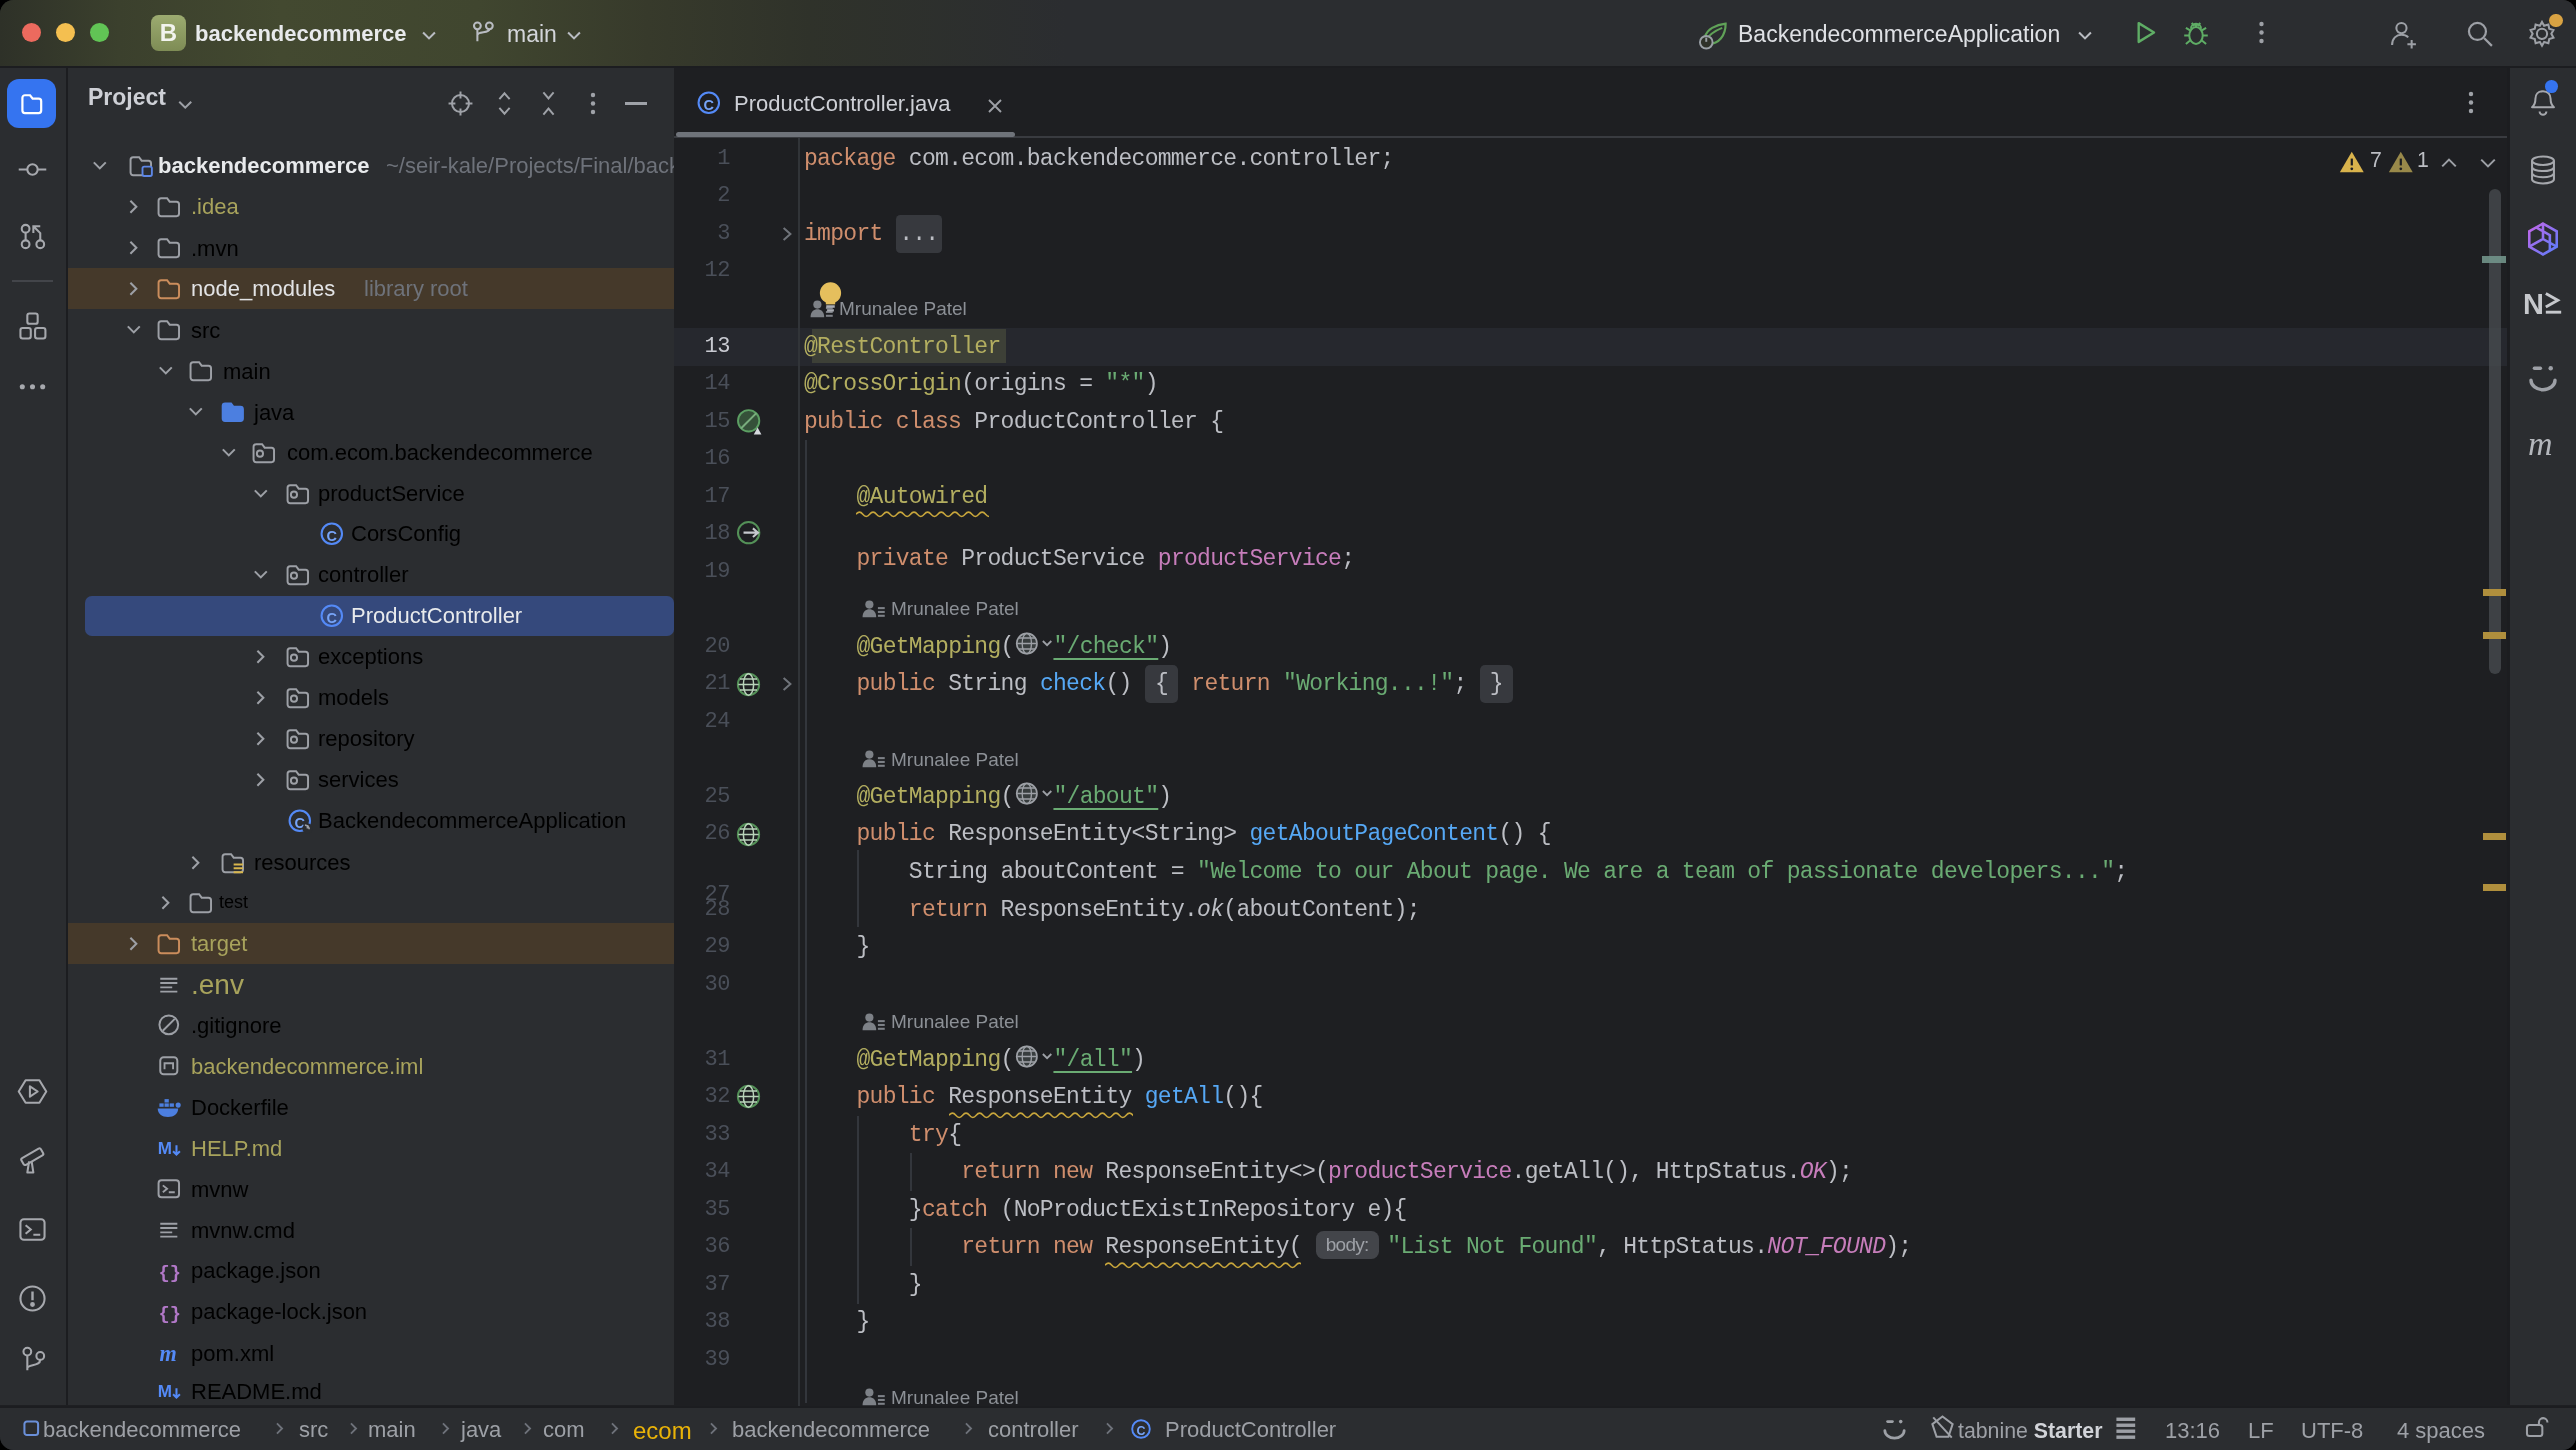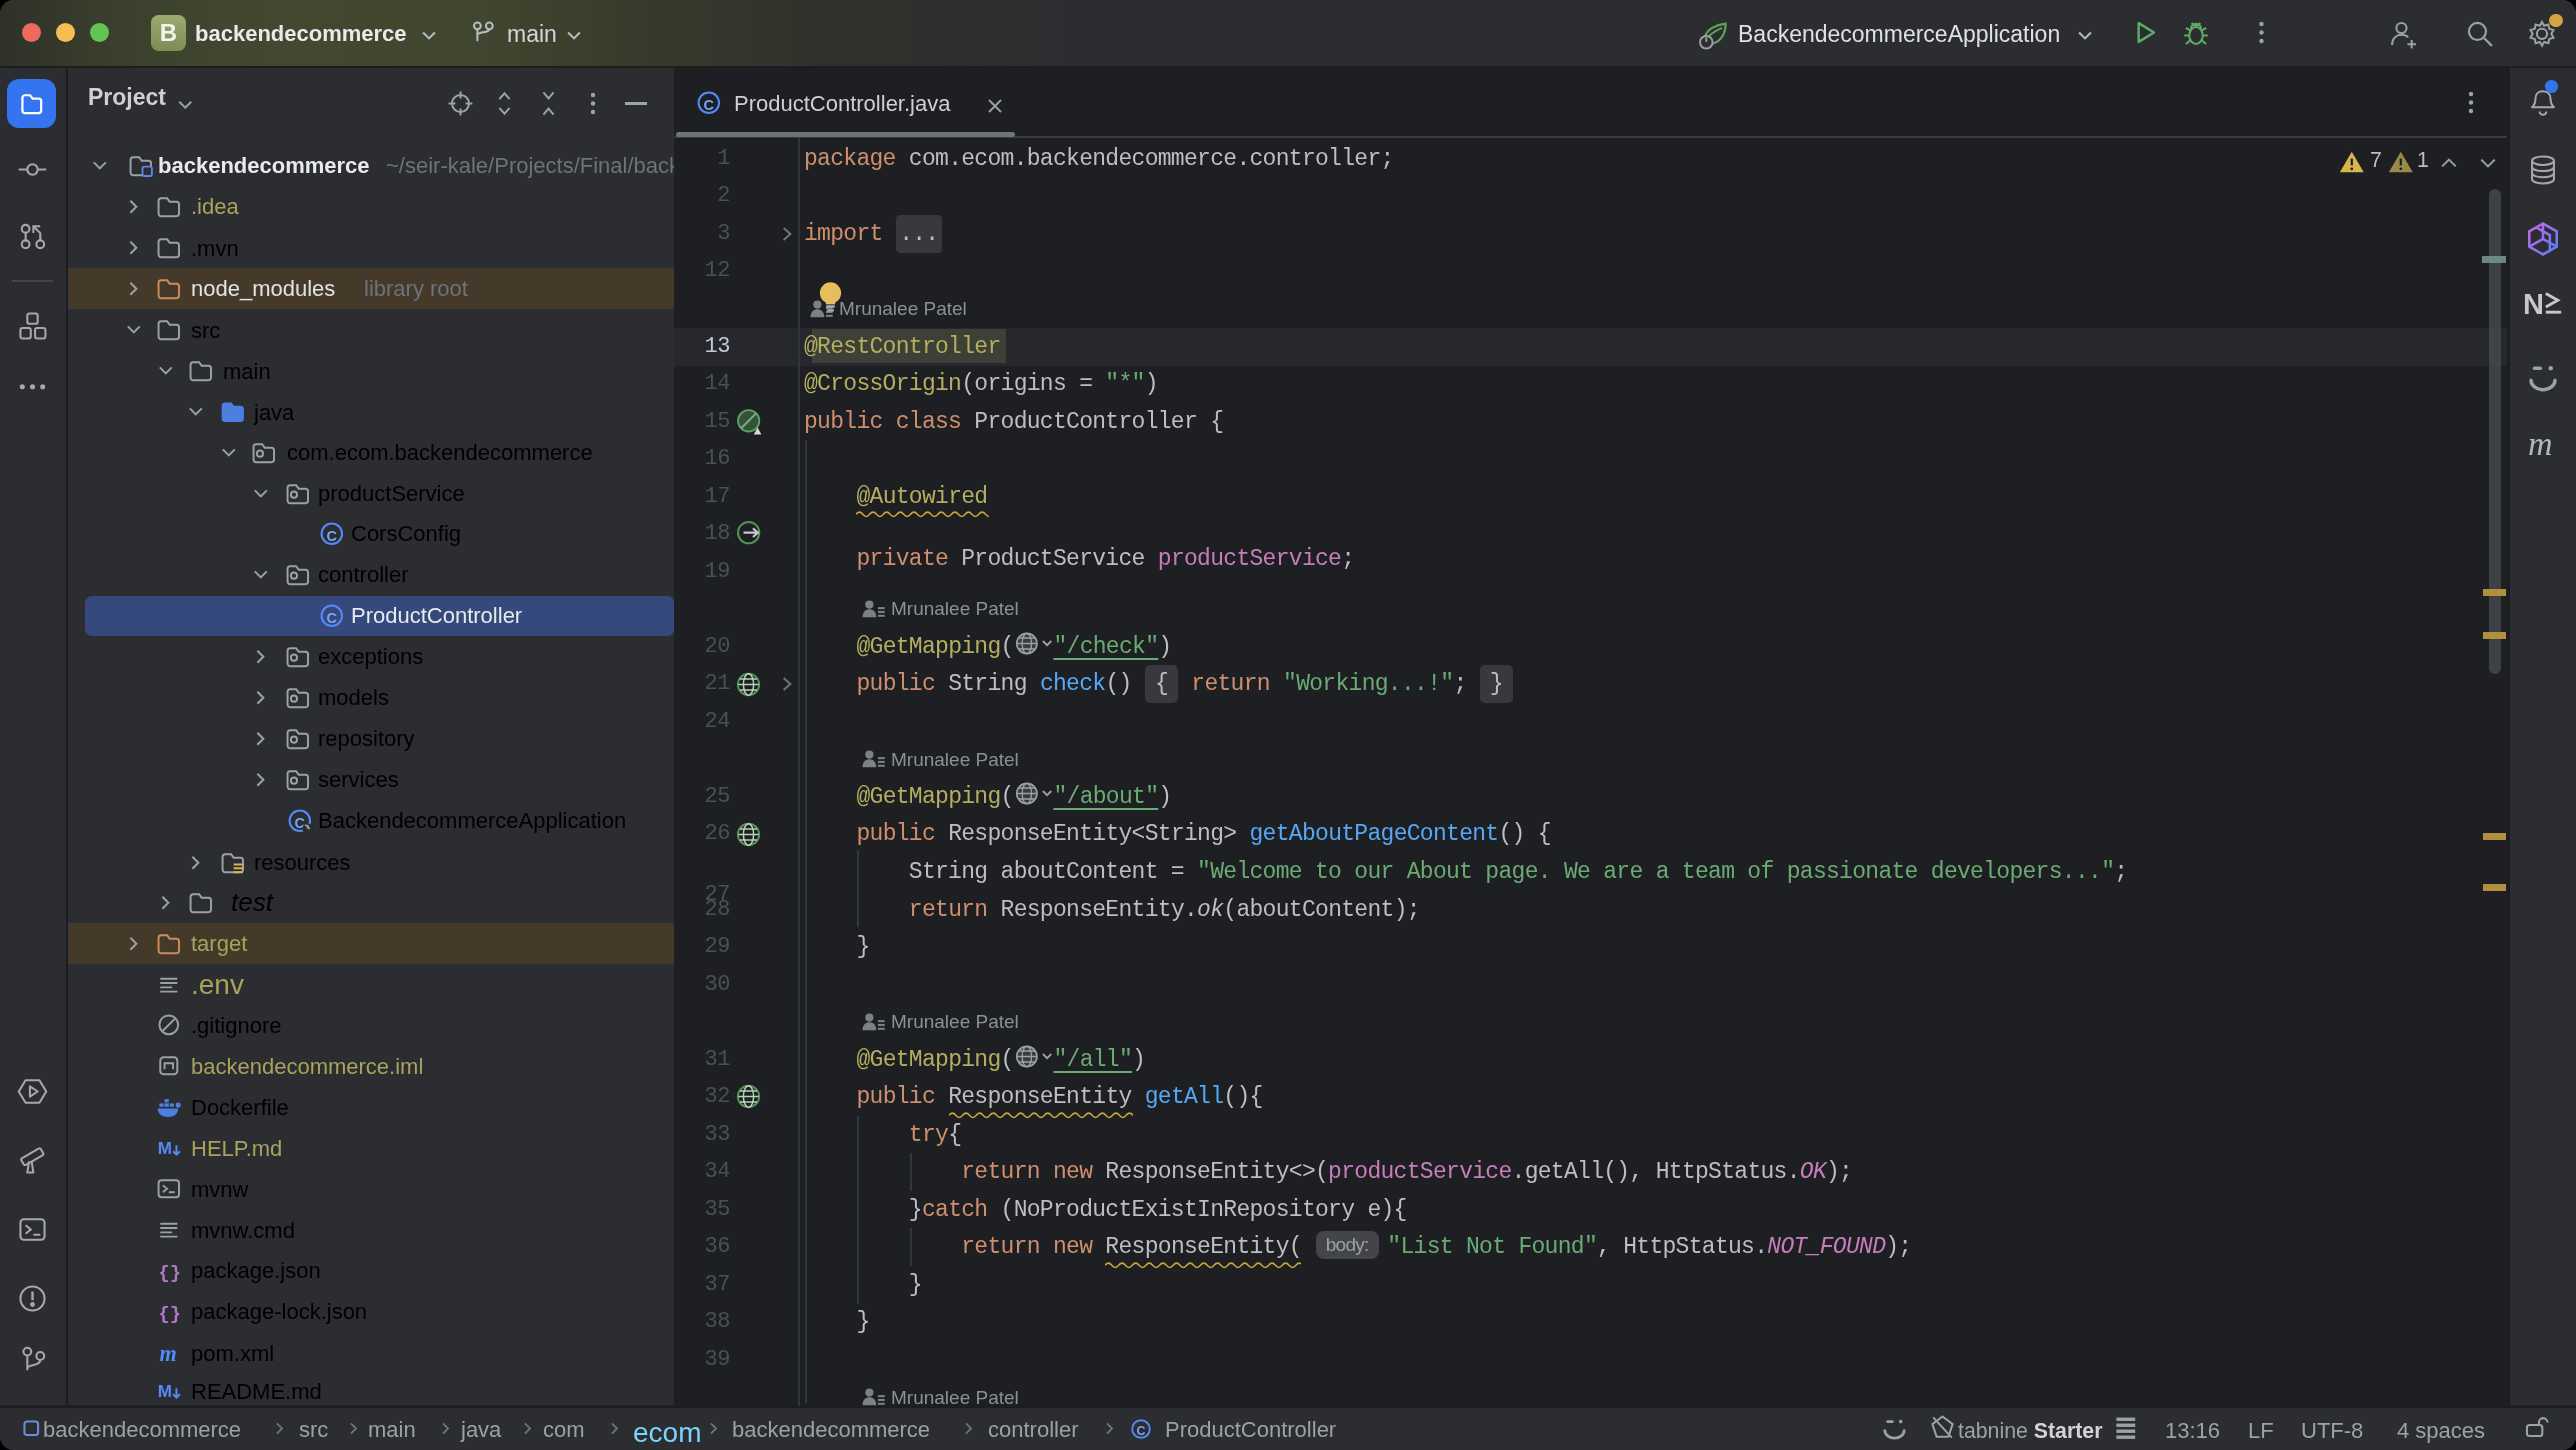--- a/index.html
+++ b/index.html
@@ -303,21 +303,21 @@
             <path d="M16 17 h11 M16 21.5 h11 M16 26 h11"></path>
           </g>
         </svg>
         <div class="abs" style="left:254px;top:842px;height:41px;line-height:41px;font-size:22px;white-space:nowrap;">resources</div>
         <svg class="abs" style="left:153px;top:890px;" width="25.6" height="25.6" viewBox="0 0 30 30">
           <path d="M11 8 l7 7 l-7 7" stroke="#9da0a6" stroke-width="2.4" fill="none"></path>
         </svg>
         <svg class="abs" style="left:188px;top:890px;" width="25.6" height="25.6" viewBox="0 0 30 30">
           <path d="M3 8 a3 3 0 0 1 3 -3 h7 l3 4 h8 a3 3 0 0 1 3 3 v11 a3 3 0 0 1 -3 3 h-18 a3 3 0 0 1 -3 -3 Z" fill="none" stroke="#9da0a6" stroke-width="2.3"></path>
         </svg>
-        <div class="abs" style="left:231px;top:882px;height:41px;line-height:41px;font-size:26px;white-space:nowrap;font-style:italic;">test</div>
+        <div class="abs" style="left:219px;top:882px;height:41px;line-height:41px;font-size:18px;white-space:nowrap;">test</div>
         <svg class="abs" style="left:121px;top:931px;" width="25.6" height="25.6" viewBox="0 0 30 30">
           <path d="M11 8 l7 7 l-7 7" stroke="#9da0a6" stroke-width="2.4" fill="none"></path>
         </svg>
         <svg class="abs" style="left:156px;top:931px;" width="25.6" height="25.6" viewBox="0 0 30 30">
           <path d="M3 8 a3 3 0 0 1 3 -3 h7 l3 4 h8 a3 3 0 0 1 3 3 v11 a3 3 0 0 1 -3 3 h-18 a3 3 0 0 1 -3 -3 Z" fill="none" stroke="#cb8d5c" stroke-width="2.3"></path>
         </svg>
         <div class="abs" style="left:191px;top:923px;height:41px;line-height:41px;font-size:22px;white-space:nowrap;"><span class="olv">target</span></div>
         <svg class="abs" style="left:156px;top:972px;" width="25.6" height="25.6" viewBox="0 0 30 30">
           <g stroke="#9da0a6" stroke-width="2.3">
             <path d="M5 8 h20 M5 13 h20 M5 18 h14 M5 23 h20"></path>
@@ -616,21 +616,21 @@
 <div class="abs" style="left:0;top:1406px;width:2576px;height:44px;background:#2b2d30;"></div>
 <div class="abs" style="left:0;top:1406px;width:2576px;height:1.7px;background:#1c1d20;"></div>
 <svg class="abs" style="left:21.3px;top:1418px;" width="20.5" height="20.5" viewBox="0 0 24 24">
       <rect x="4" y="4" width="16" height="16" rx="3" fill="none" stroke="#6a8fd8" stroke-width="2.4"></rect>
     </svg>
 <div class="abs" style="left:43px;top:1417px;font-size:22px;color:#9da0a6;">backendecommerce</div>
     <div class="abs" style="left:299px;top:1417px;font-size:22px;color:#9da0a6;">src</div>
     <div class="abs" style="left:368px;top:1417px;font-size:22px;color:#9da0a6;">main</div>
     <div class="abs" style="left:461px;top:1417px;font-size:22px;color:#9da0a6;">java</div>
     <div class="abs" style="left:543px;top:1417px;font-size:22px;color:#9da0a6;">com</div>
-    <div class="abs" style="left:633px;top:1417px;font-size:28px;color:#7dd3fc;">ecom</div>
+    <div class="abs" style="left:633px;top:1417px;font-size:24px;color:#eab308;">ecom</div>
     <div class="abs" style="left:732px;top:1417px;font-size:22px;color:#9da0a6;">backendecommerce</div>
     <div class="abs" style="left:988px;top:1417px;font-size:22px;color:#9da0a6;">controller</div>
     <div class="abs" style="left:1165px;top:1417px;font-size:22px;color:#9da0a6;">ProductController</div>
     <svg class="abs" style="left:271px;top:1420px;" width="17" height="17" viewBox="0 0 20 20">
       <path d="M7 4 l6 6 l-6 6" stroke="#6e727a" stroke-width="2.2" fill="none"></path>
     </svg>
     <svg class="abs" style="left:345px;top:1420px;" width="17" height="17" viewBox="0 0 20 20">
       <path d="M7 4 l6 6 l-6 6" stroke="#6e727a" stroke-width="2.2" fill="none"></path>
     </svg>
     <svg class="abs" style="left:437px;top:1420px;" width="17" height="17" viewBox="0 0 20 20">

